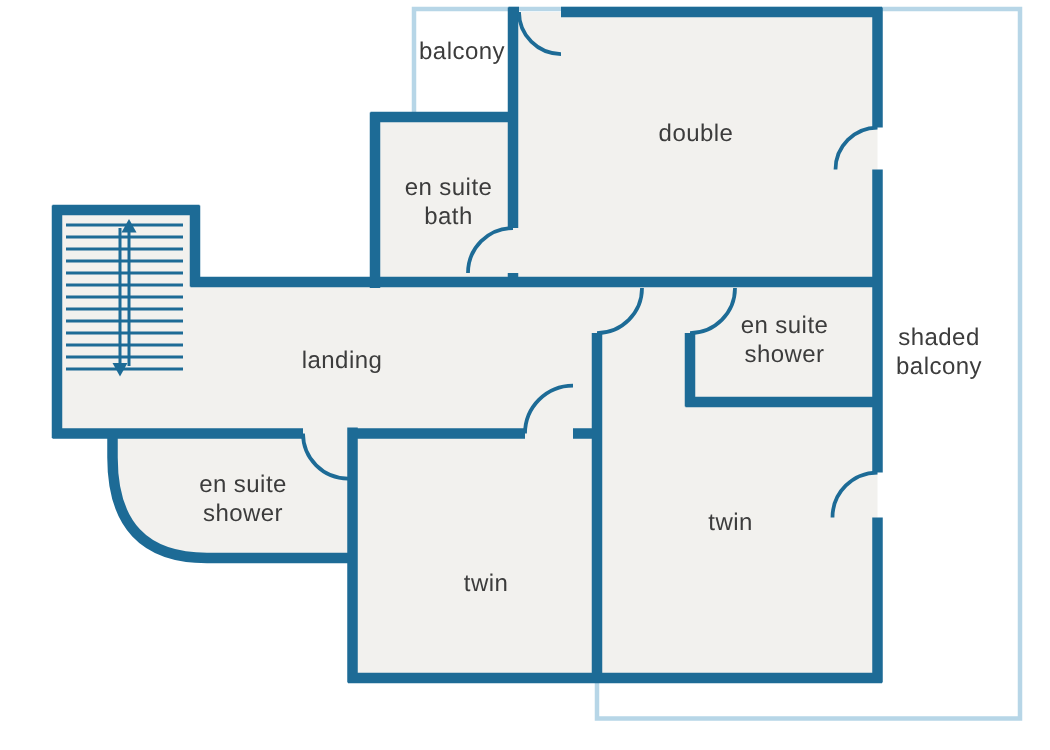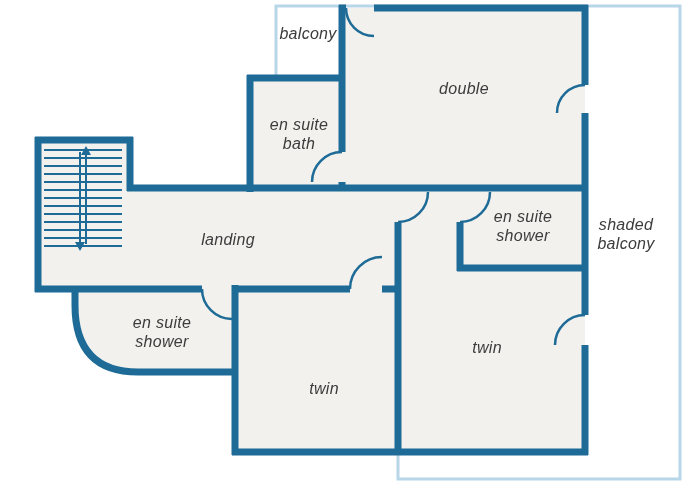--- a/index.html
+++ b/index.html
@@ -3,21 +3,20 @@
 <meta charset="utf-8">
 <style>
   html, body { margin: 0; padding: 0; background: #ffffff; }
   .canvas {
     position: relative;
     width: 700px;
     height: 500px;
     background: #ffffff;
     overflow: hidden;
     font-family: "Liberation Sans", sans-serif;
-    font-style: italic;
   }
   svg { display: block; }
   .room-label {
     font-family: "Liberation Sans", sans-serif;
     font-size: 16px;
     letter-spacing: 0.3px;
   }
 </style>
 </head>
 <body>

